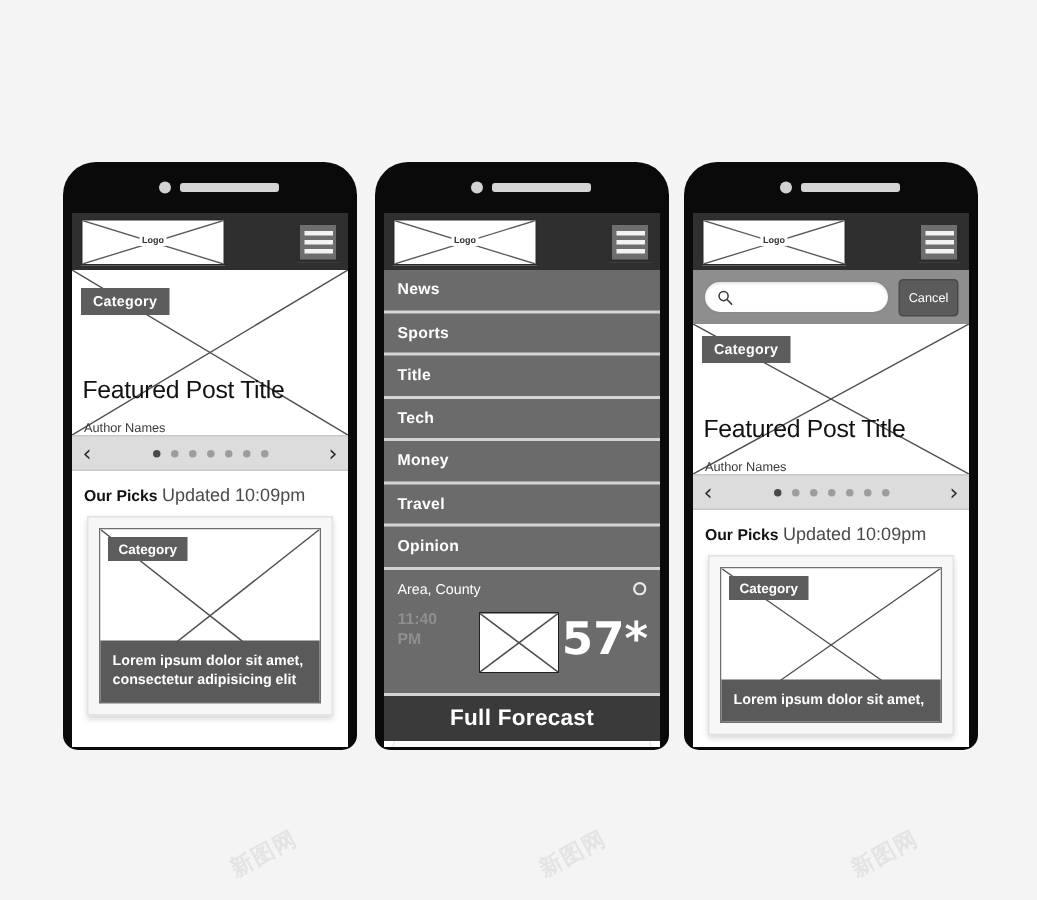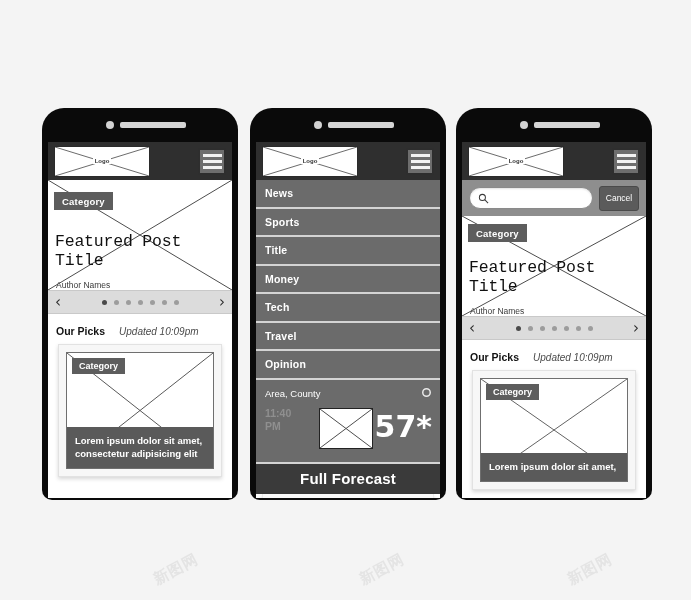--- a/index.html
+++ b/index.html
@@ -153,21 +153,21 @@
     letter-spacing: .2px;
   }
   .hero-title {
     position: absolute;
     left: 7px; bottom: 20px;
     font-size: 16.5px;
     font-weight: 400;
     color: #111;
     z-index: 3;
     letter-spacing: -0.2px;
-    font-family: Liberation Mono, monospace;
+    font-family: Liberation Sans, sans-serif;
   }
   .hero-author {
     position: absolute;
     left: 8px; bottom: 0;
     font-size: 8.5px;
     color: #3a3a3a;
     z-index: 3;
   }
 
   
@@ -201,24 +201,23 @@
   .picks-head {
     padding: 7px 8px 5px 8px;
     background: #fff;
   }
   .picks-title {
     font-size: 10.5px;
     font-weight: 700;
     color: #111;
   }
   .picks-updated {
-    font-size: 10px;
+    font-size: 12px;
     color: #4a4a4a;
-    margin-left: 14px;
-    font-style: italic;
+    margin-left: 3px;
   }
 
   .card-wrap {
     margin: 0 10px;
     background: #f7f7f7;
     border: 1px solid #e2e2e2;
     padding: 7px;
     box-shadow: 0 2px 4px rgba(0,0,0,.16);
   }
   .card {
@@ -468,22 +467,22 @@
           <i></i>
           <i></i>
           <i></i>
         </div>
       </div>
 
       <div class="menu">
         <div class="menu-item">News</div>
         <div class="menu-item">Sports</div>
         <div class="menu-item">Title</div>
+        <div class="menu-item">Tech</div>
         <div class="menu-item">Money</div>
-        <div class="menu-item">Tech</div>
         <div class="menu-item">Travel</div>
         <div class="menu-item">Opinion</div>
 
         <div class="weather">
           <div class="weather-loc">Area, County</div>
           <svg class="gear" viewBox="0 0 12 12">
             <circle cx="6" cy="6" r="5" fill="none" stroke="#e8e8e8" stroke-width="2"></circle>
             <circle cx="6" cy="6" r="1.6" fill="#6b6b6b"></circle>
           </svg>
           <div class="weather-time"><span>11:40</span><br><span>PM</span></div>

